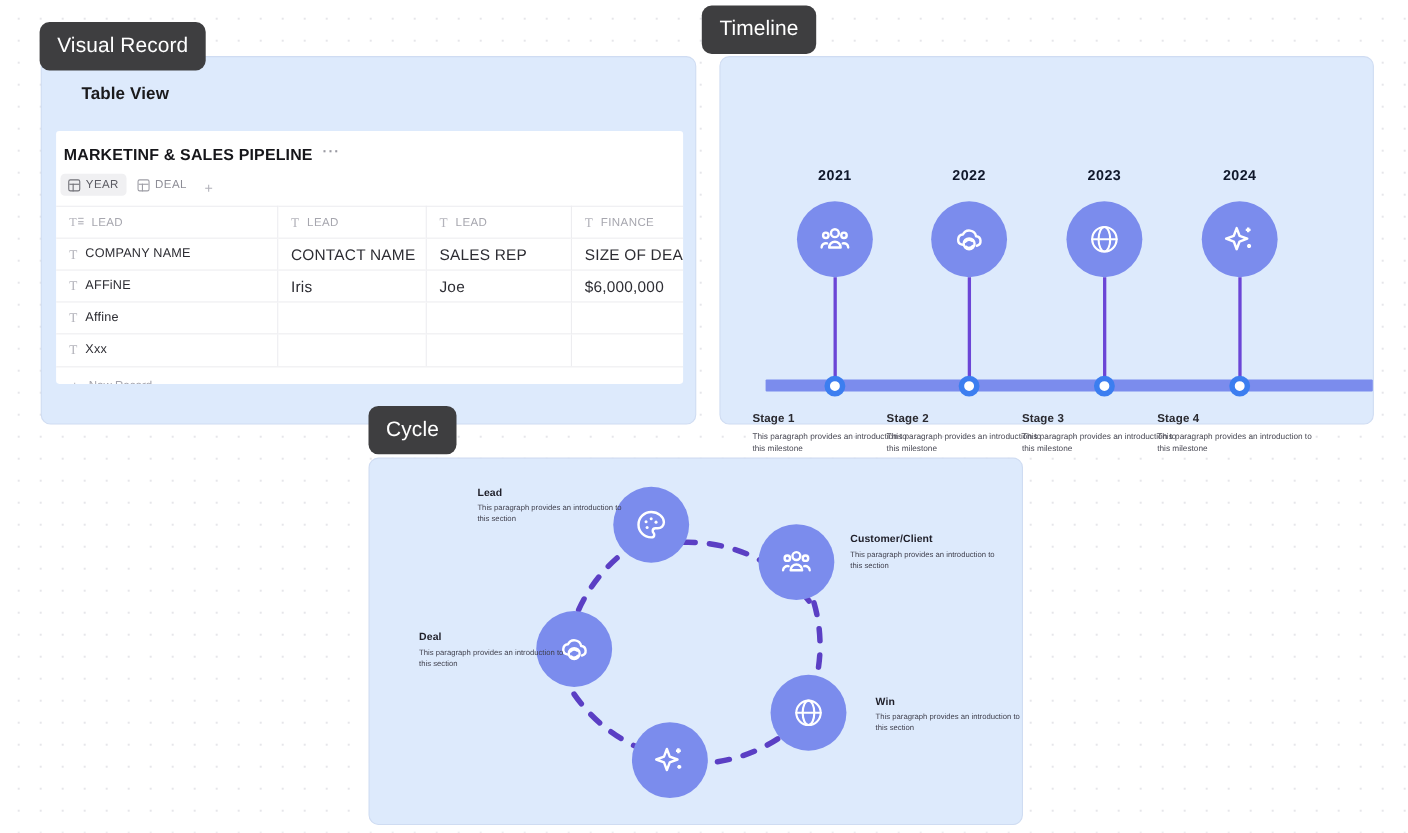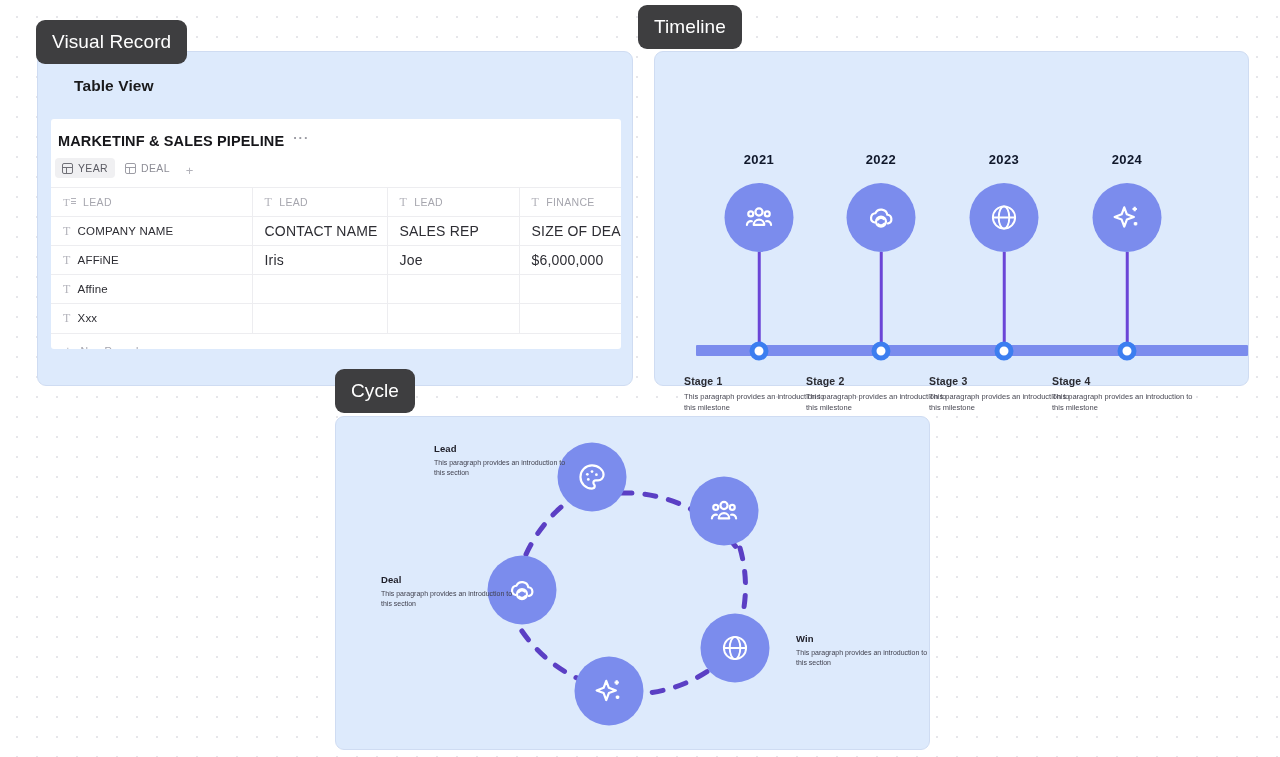--- a/index.html
+++ b/index.html
@@ -378,20 +378,24 @@
     <div class="cy-circle" style="left:388px; top:94px">
       <svg class="ic" width="33" height="33" viewBox="0 0 24 24" fill="none" stroke="#ffffff" stroke-width="1.6" stroke-linecap="round" stroke-linejoin="round">
         <circle cx="12" cy="8" r="2.6"></circle>
           <circle cx="6" cy="9.4" r="1.8"></circle>
           <circle cx="18" cy="9.4" r="1.8"></circle>
         <path d="M8.2 17.4a3.8 3.8 0 0 1 7.6 0z"></path>
         <path d="M3.2 17.4a2.9 2.9 0 0 1 3.6-2.7"></path>
           <path d="M20.8 17.4a2.9 2.9 0 0 0-3.6-2.7"></path>
       </svg>
     </div>
+    <div class="cy-label" style="left:437px; top:68px">
+      <div class="c-title">Customer/Client</div>
+      <div class="c-desc">This paragraph provides an introduction to this section</div>
+    </div>
 
     <div class="cy-circle" style="left:399px; top:231px">
       <svg class="ic" width="31" height="31" viewBox="0 0 24 24" fill="none" stroke="#ffffff" stroke-width="1.5" stroke-linecap="round">
         <circle cx="12" cy="12" r="8.6"></circle>
           <path d="M3.4 12h17.2"></path>
         <ellipse cx="12" cy="12" rx="4.1" ry="8.6"></ellipse>
       </svg>
     </div>
     <div class="cy-label" style="left:460px; top:216px">
       <div class="c-title">Win</div>

